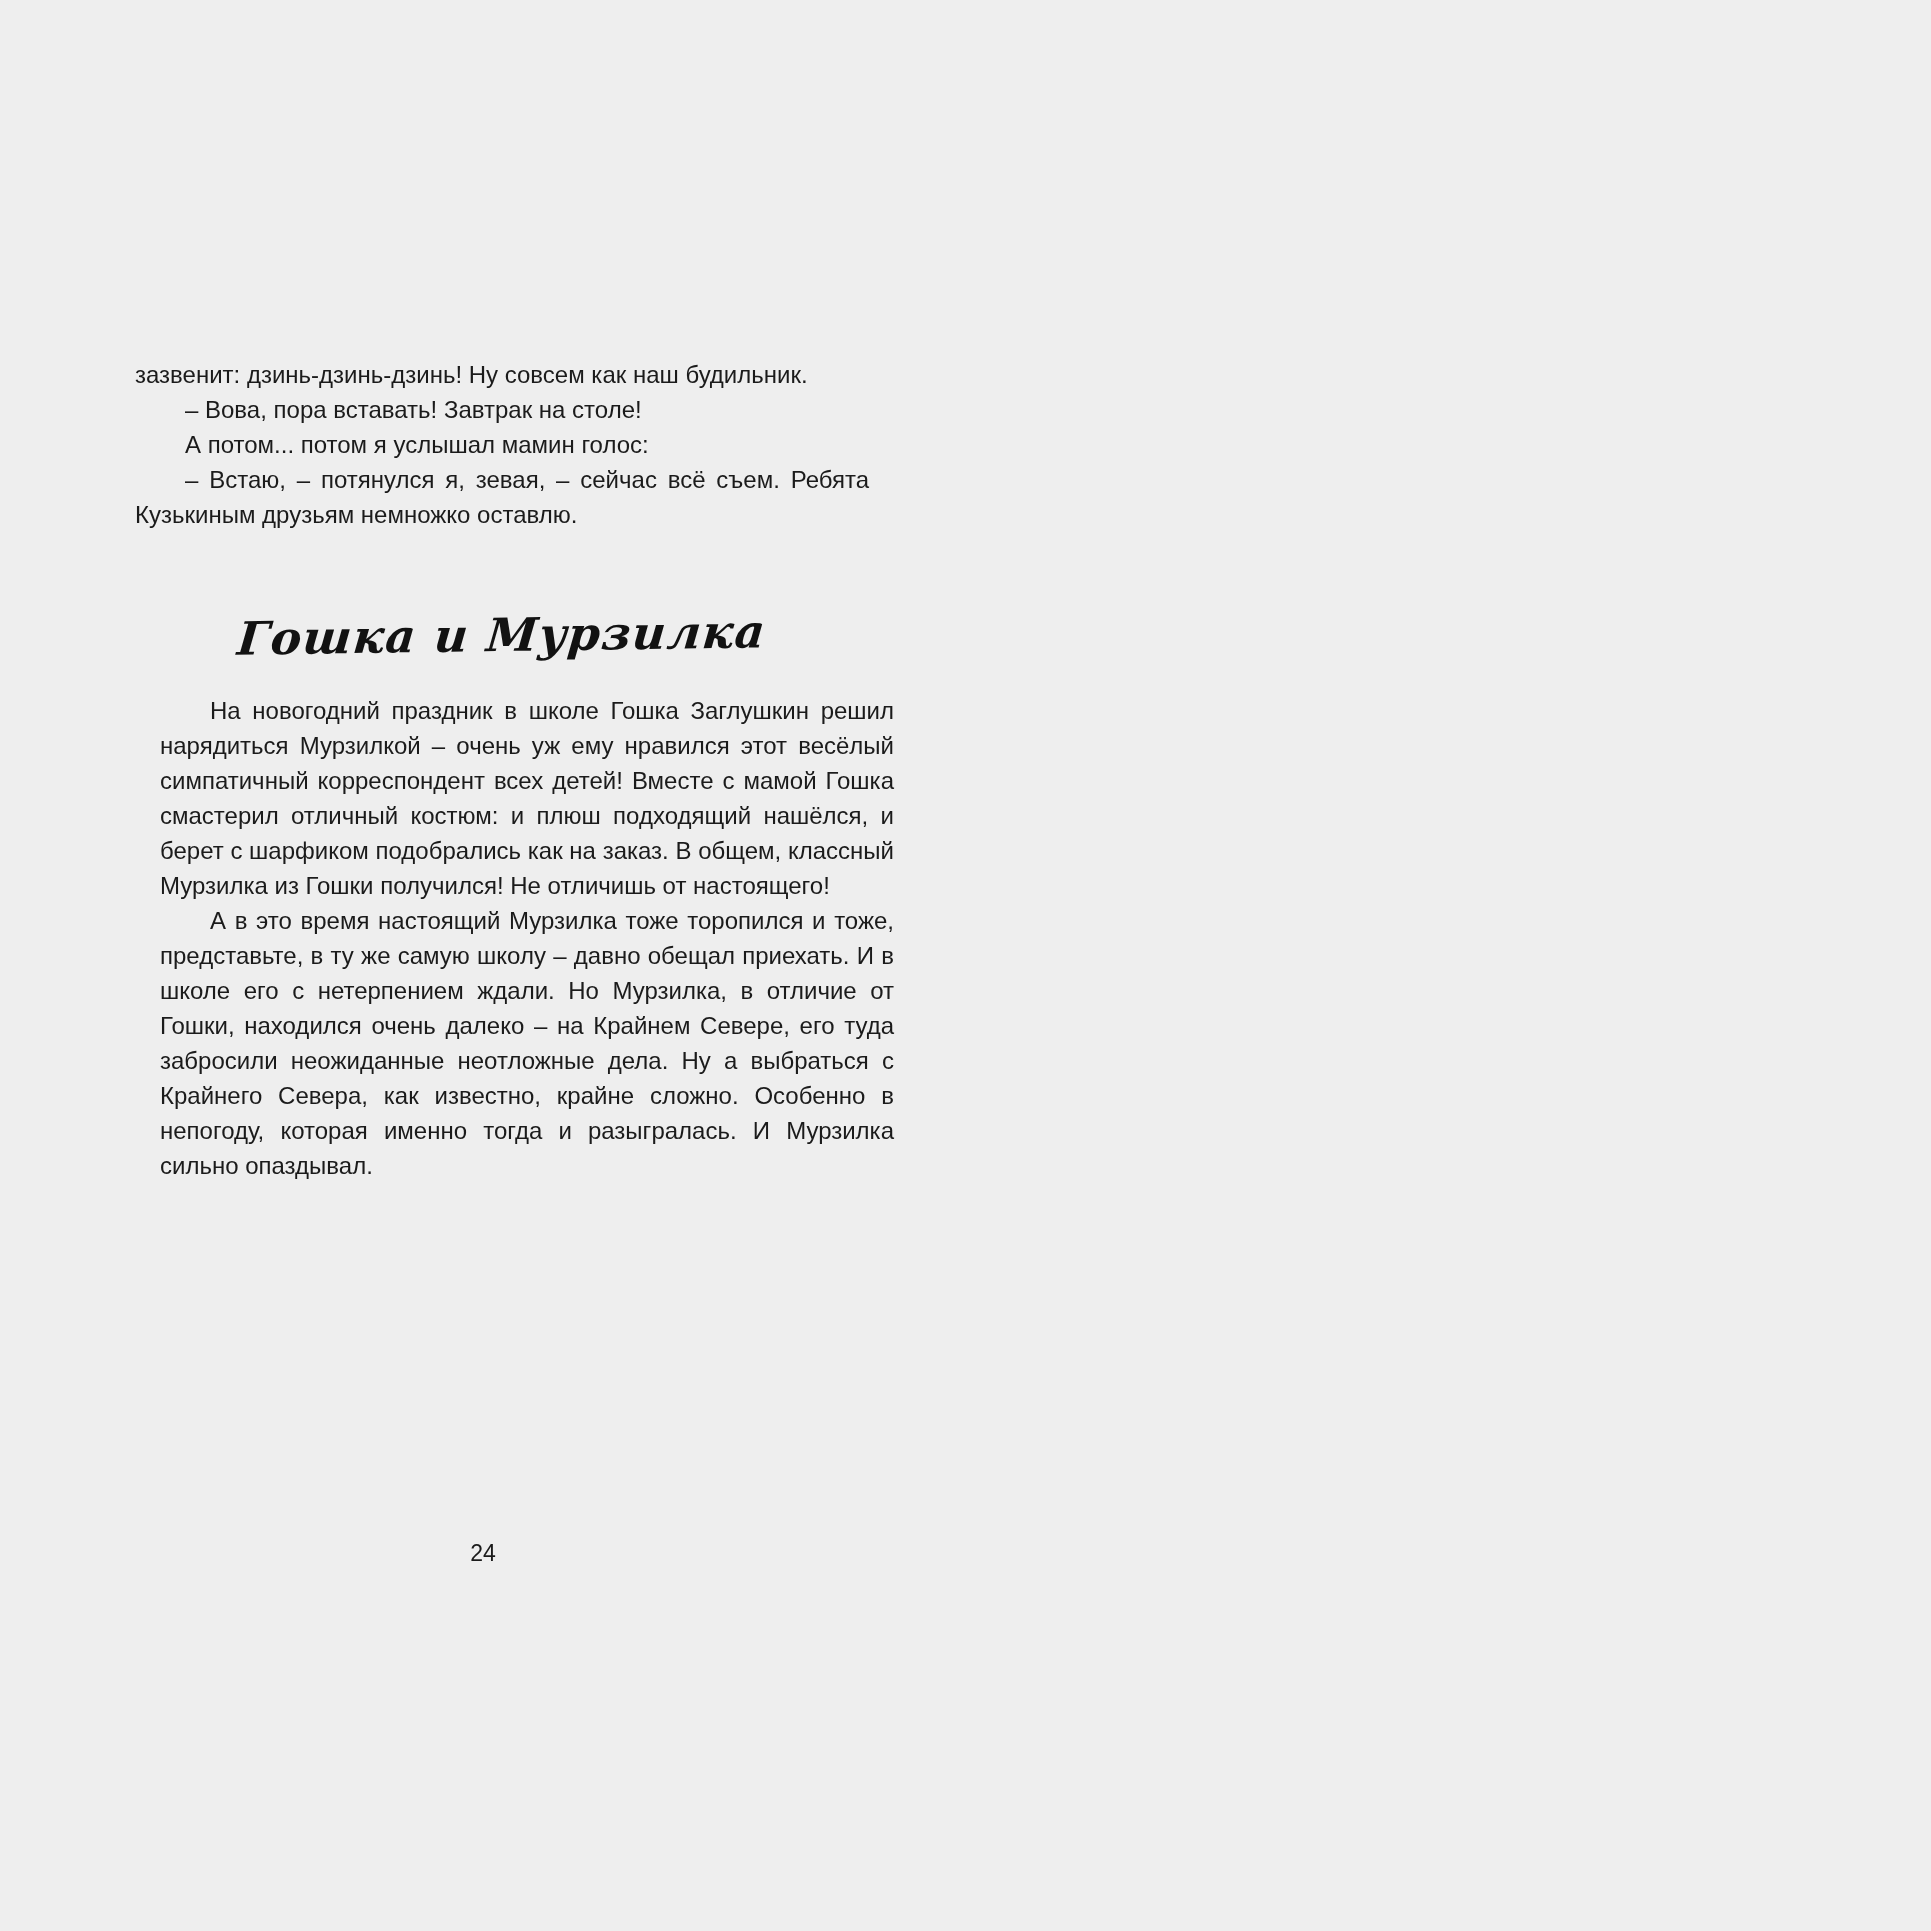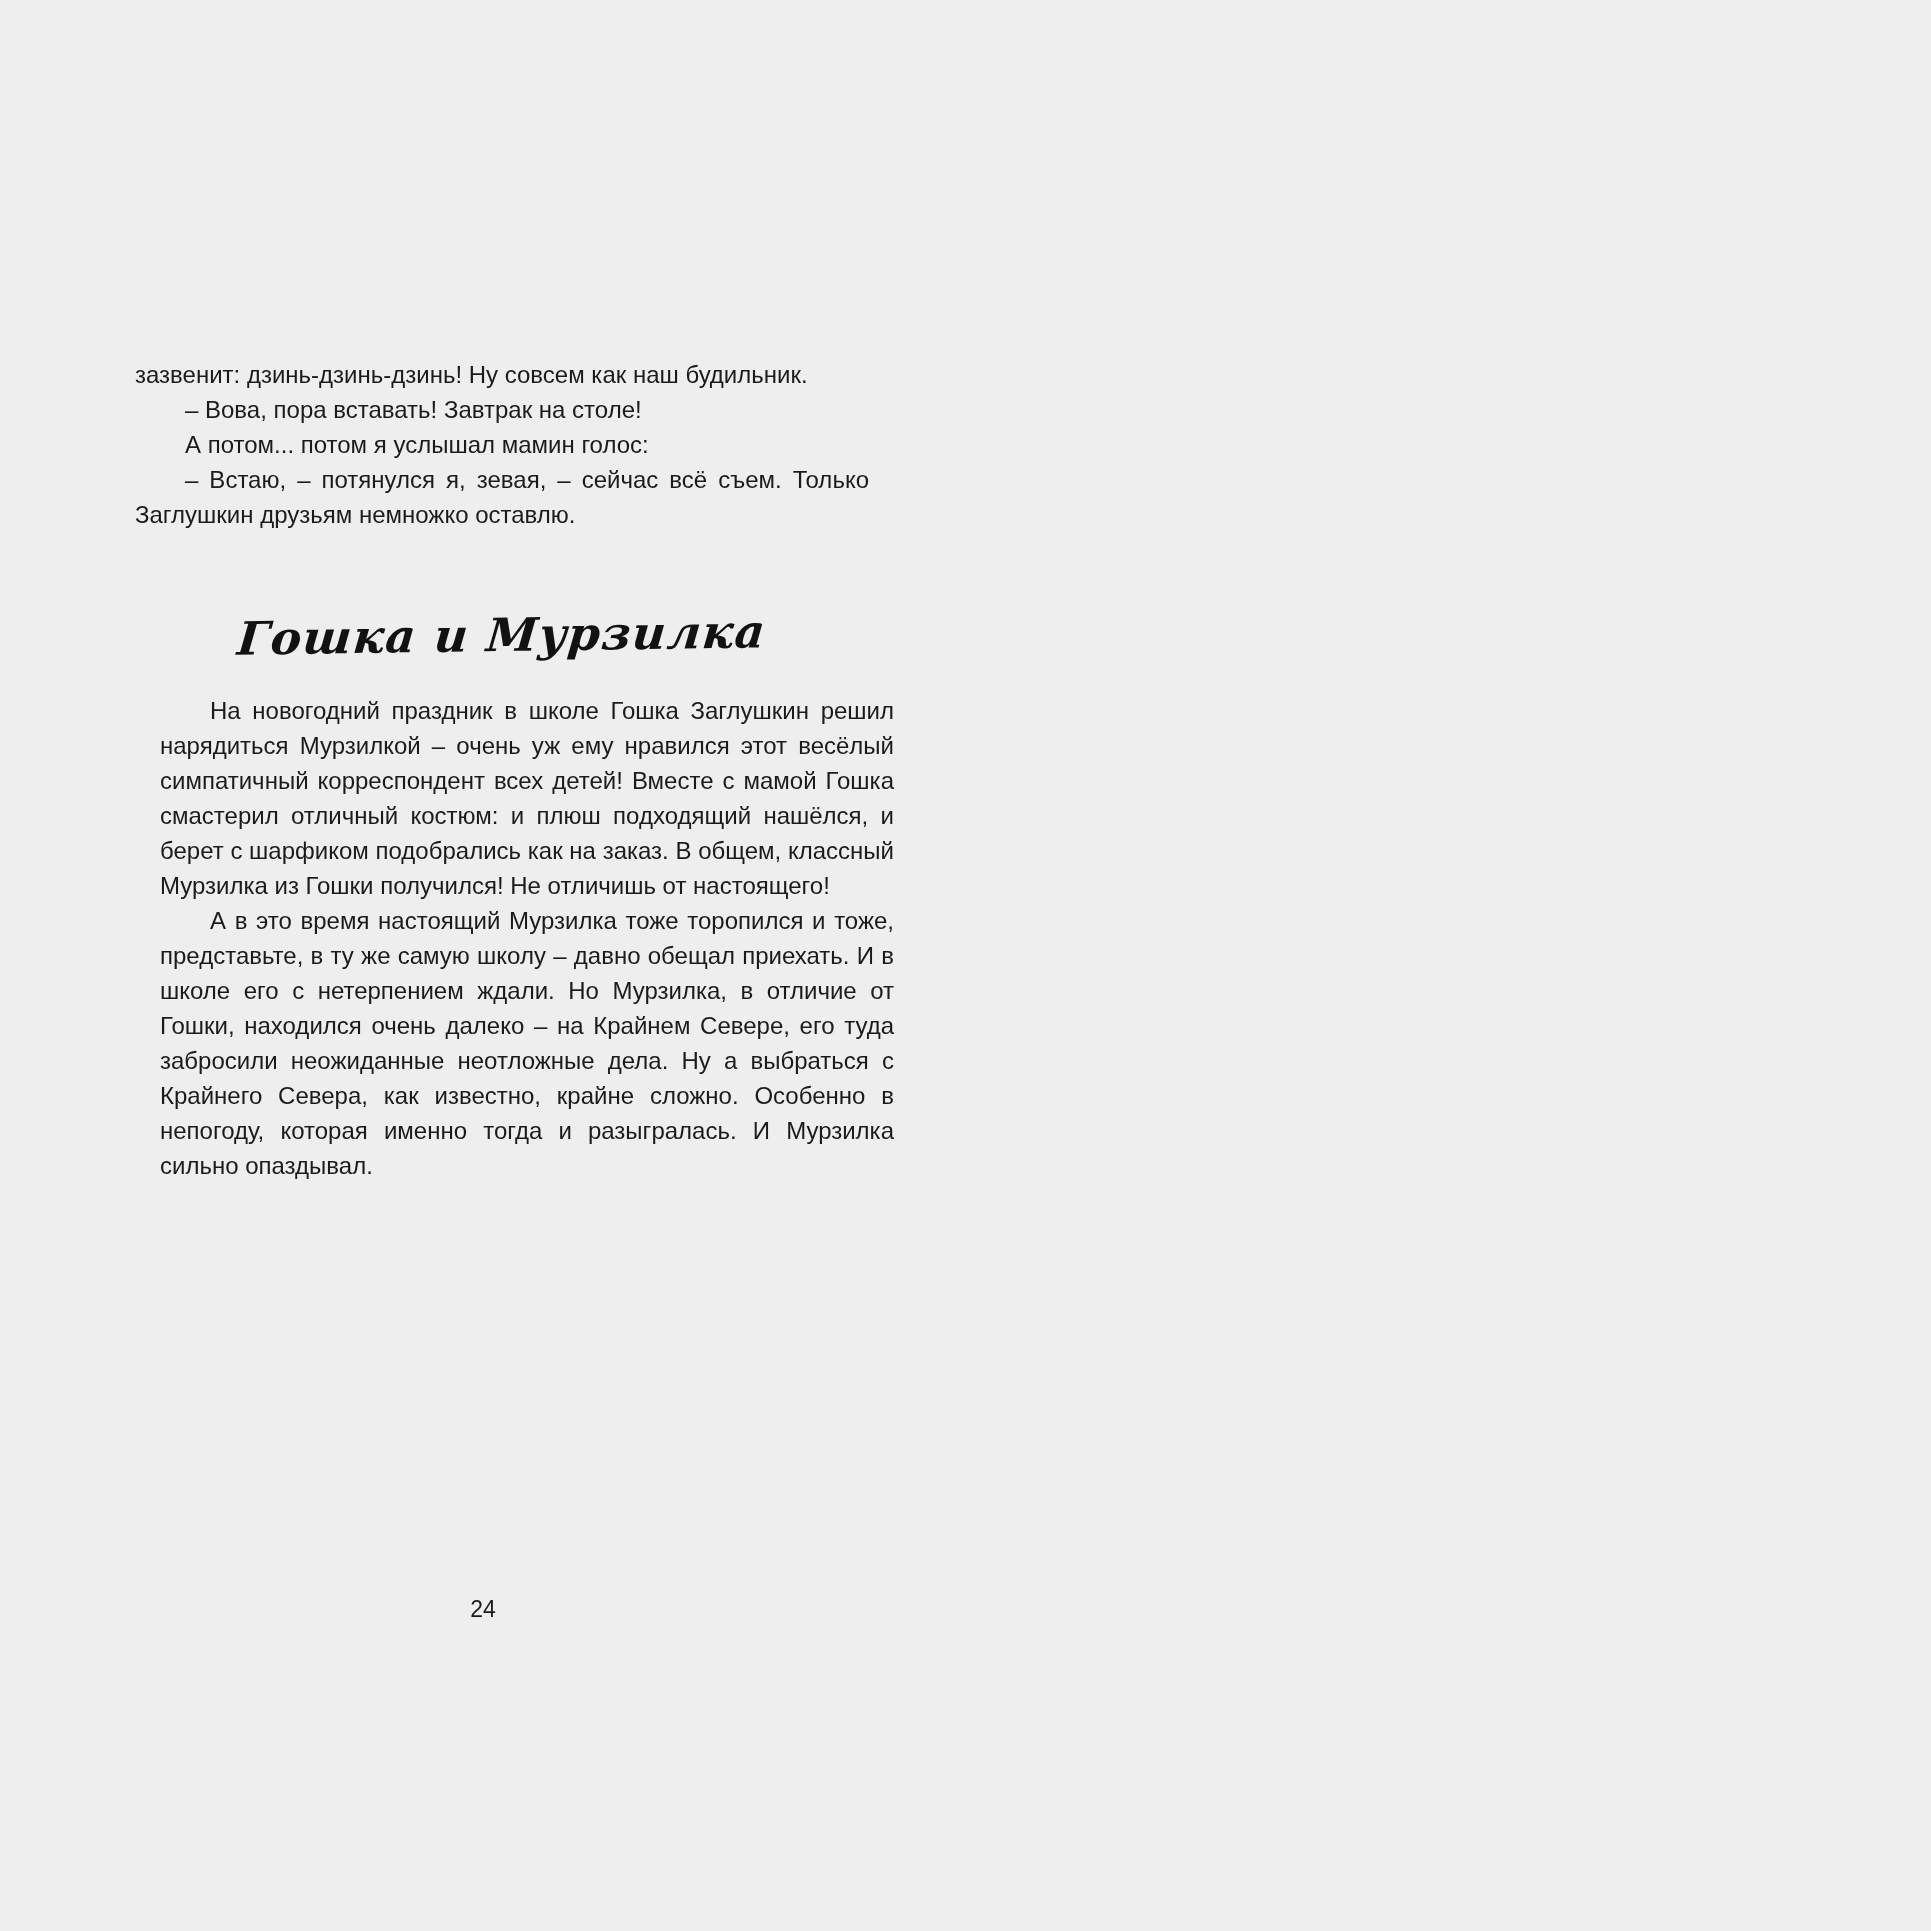--- a/index.html
+++ b/index.html
@@ -63,34 +63,34 @@
     transform: skewX(-6deg) rotate(-0.8deg);
   }
 
   .pagenum {
     position: absolute;
     font-size: 23px;
     color: #1b1b1b;
     text-align: center;
     width: 116px;
   }
-  .pagenum-left  { left: 425px;  top: 1596px; }
+  .pagenum-left  { left: 425px;  top: 1540px; }
 </style>
 </head>
 <body>
 
 <div class="spread">
 
   <div class="page page-left">
 
     <div class="textcol col-left">
       <p class="para flush">зазвенит: дзинь-дзинь-дзинь! Ну совсем как наш будильник.</p>
       <p class="para indent">– Вова, пора вставать! Завтрак на столе!</p>
       <p class="para indent">А потом... потом я услышал мамин голос:</p>
-      <p class="para indent">– Встаю, – потянулся я, зевая, – сейчас всё съем. Только Заглушкин друзьям немножко оставлю.</p>
+      <p class="para indent">– Встаю, – потянулся я, зевая, – сейчас всё съем. Ребята Кузькиным друзьям немножко оставлю.</p>
     </div>
 
     <div class="chapter-title">Гошка и Мурзилка</div>
 
     <div class="textcol col-left" style="top:693px;margin-left:25px;">
       <p class="para indent">На новогодний праздник в школе Гошка Заглушкин решил нарядиться Мурзилкой – очень уж ему нравился этот весёлый симпатичный корреспондент всех детей! Вместе с мамой Гошка смастерил отличный костюм: и плюш подходящий нашёлся, и берет с шарфиком подобрались как на заказ. В общем, классный Мурзилка из Гошки получился! Не отличишь от настоящего!</p>
       <p class="para indent">А в это время настоящий Мурзилка тоже торопился и тоже, представьте, в ту же самую школу – давно обещал приехать. И в школе его с нетерпением ждали. Но Мурзилка, в отличие от Гошки, находился очень далеко – на Крайнем Севере, его туда забросили неожиданные неотложные дела. Ну а выбраться с Крайнего Севера, как известно, крайне сложно. Особенно в непогоду, которая именно тогда и разыгралась. И Мурзилка сильно опаздывал.</p>
     </div>
 
     <div class="pagenum pagenum-left">24</div>

